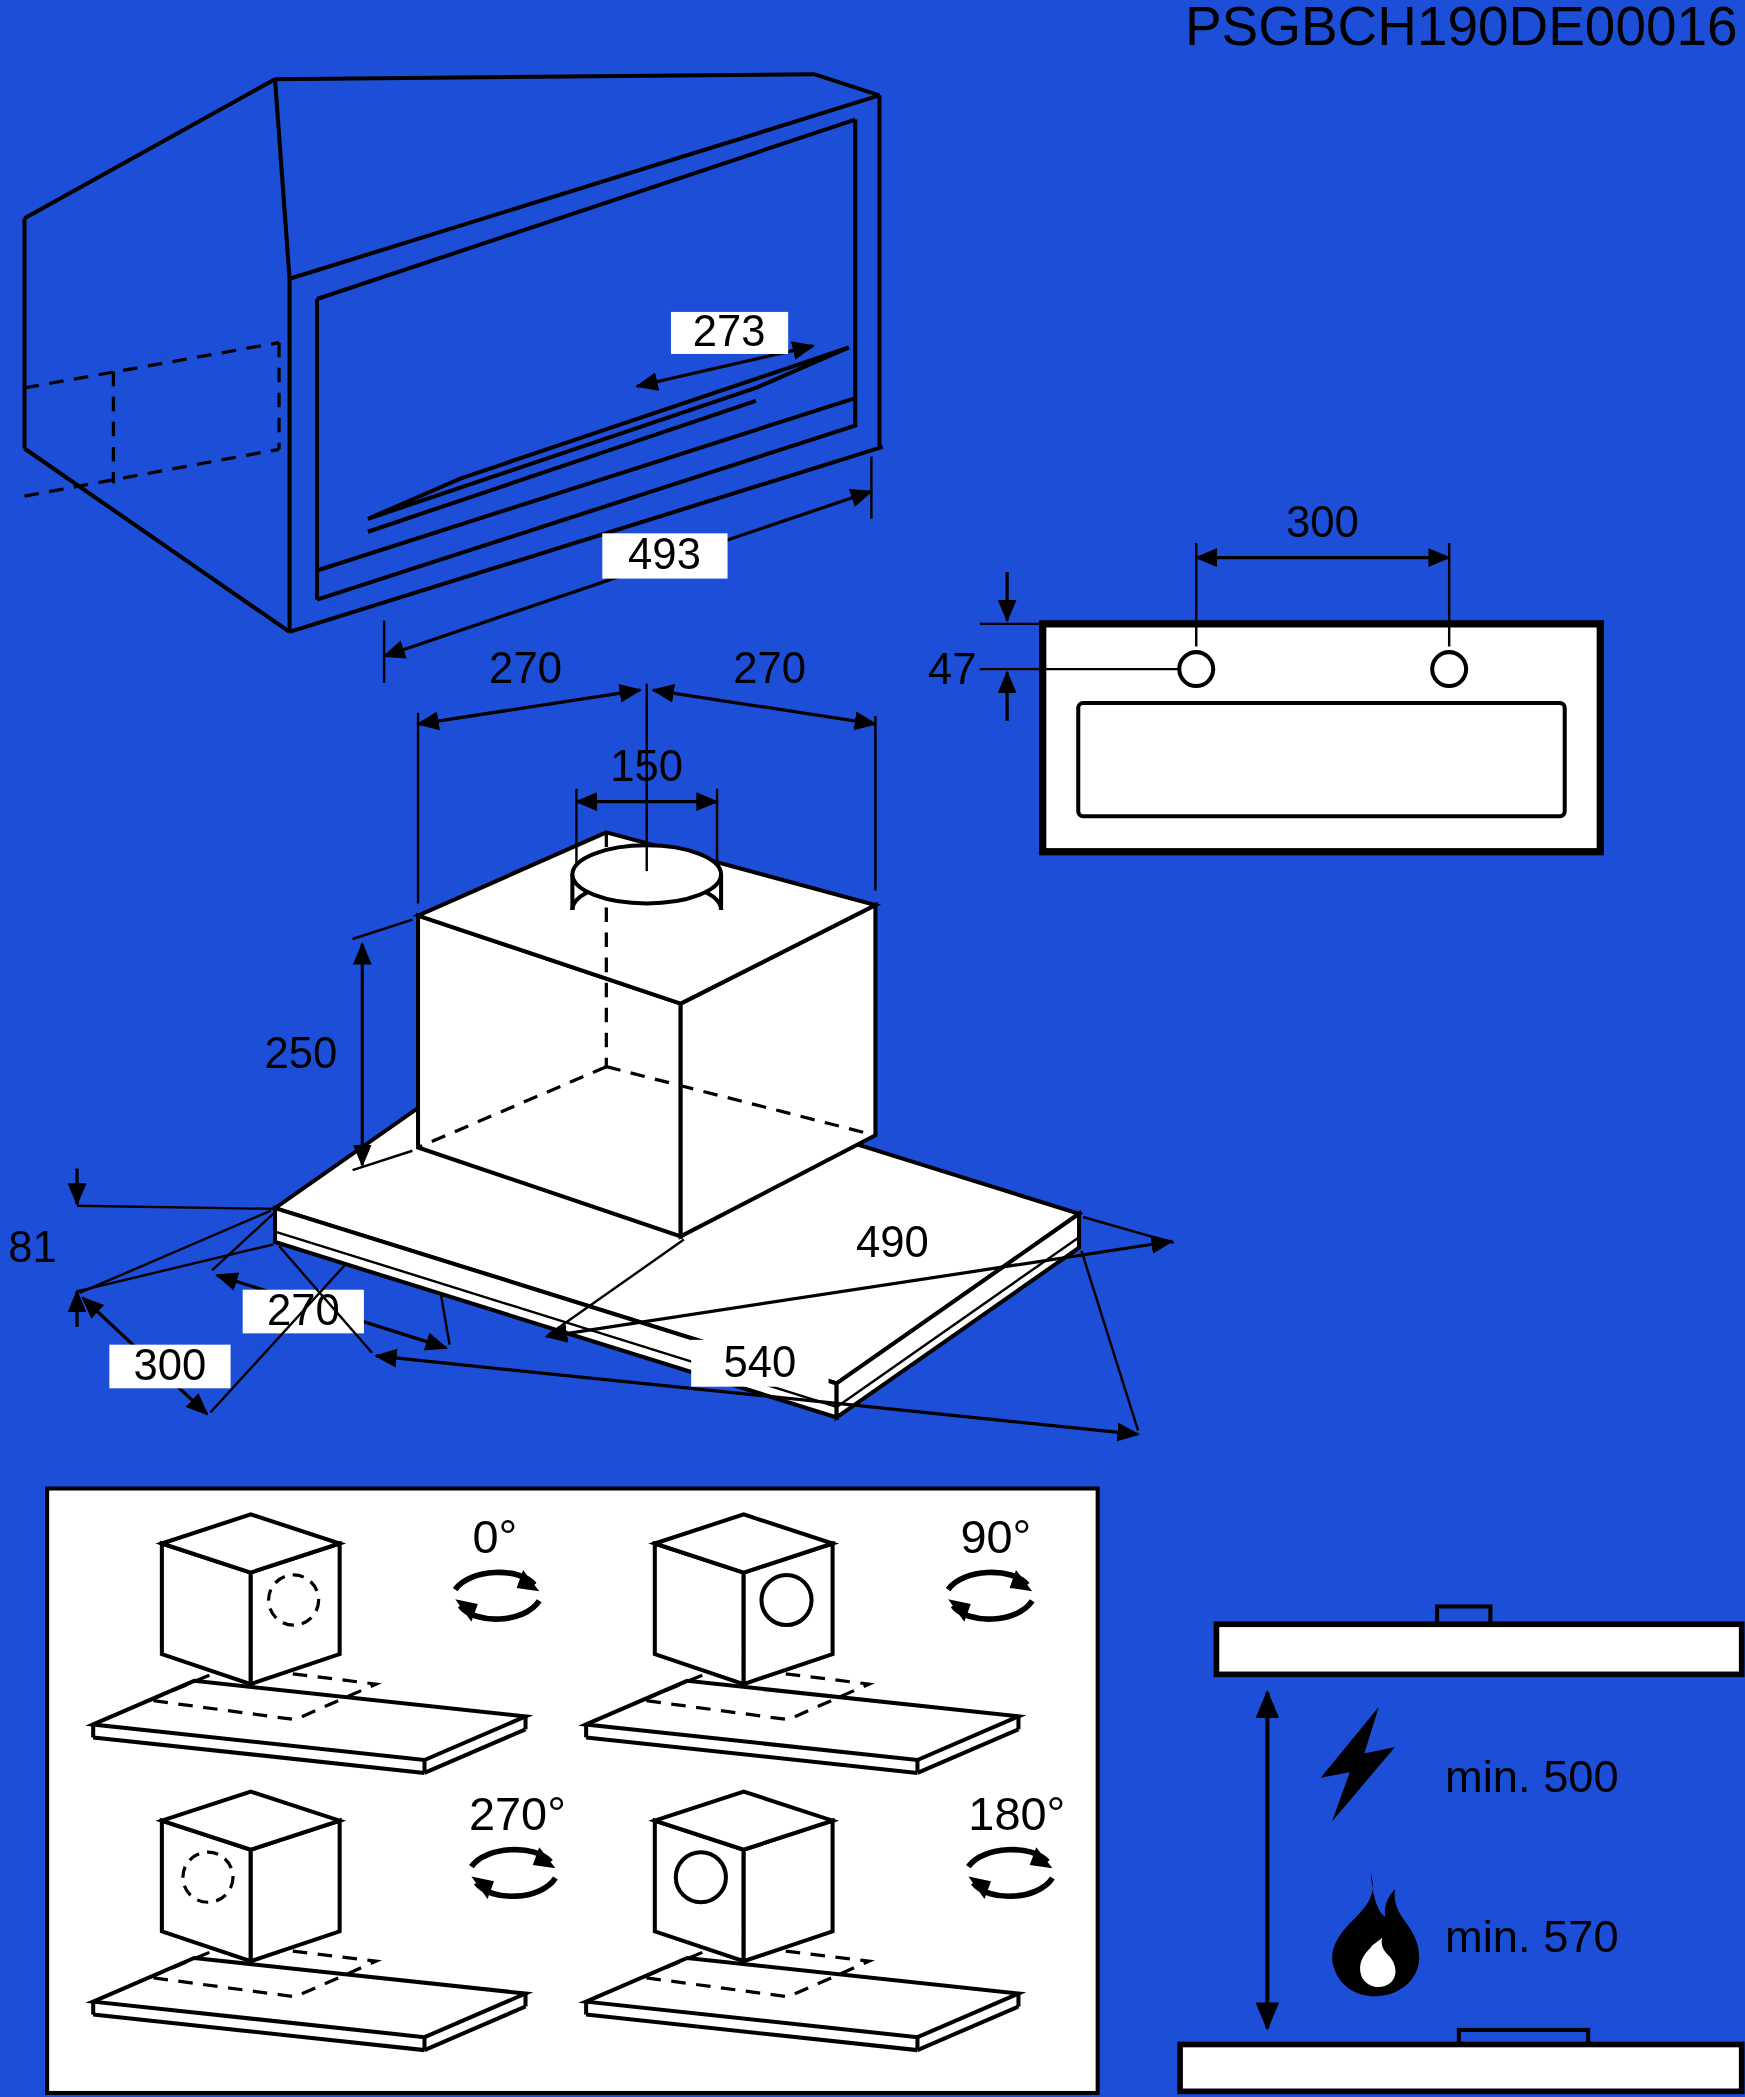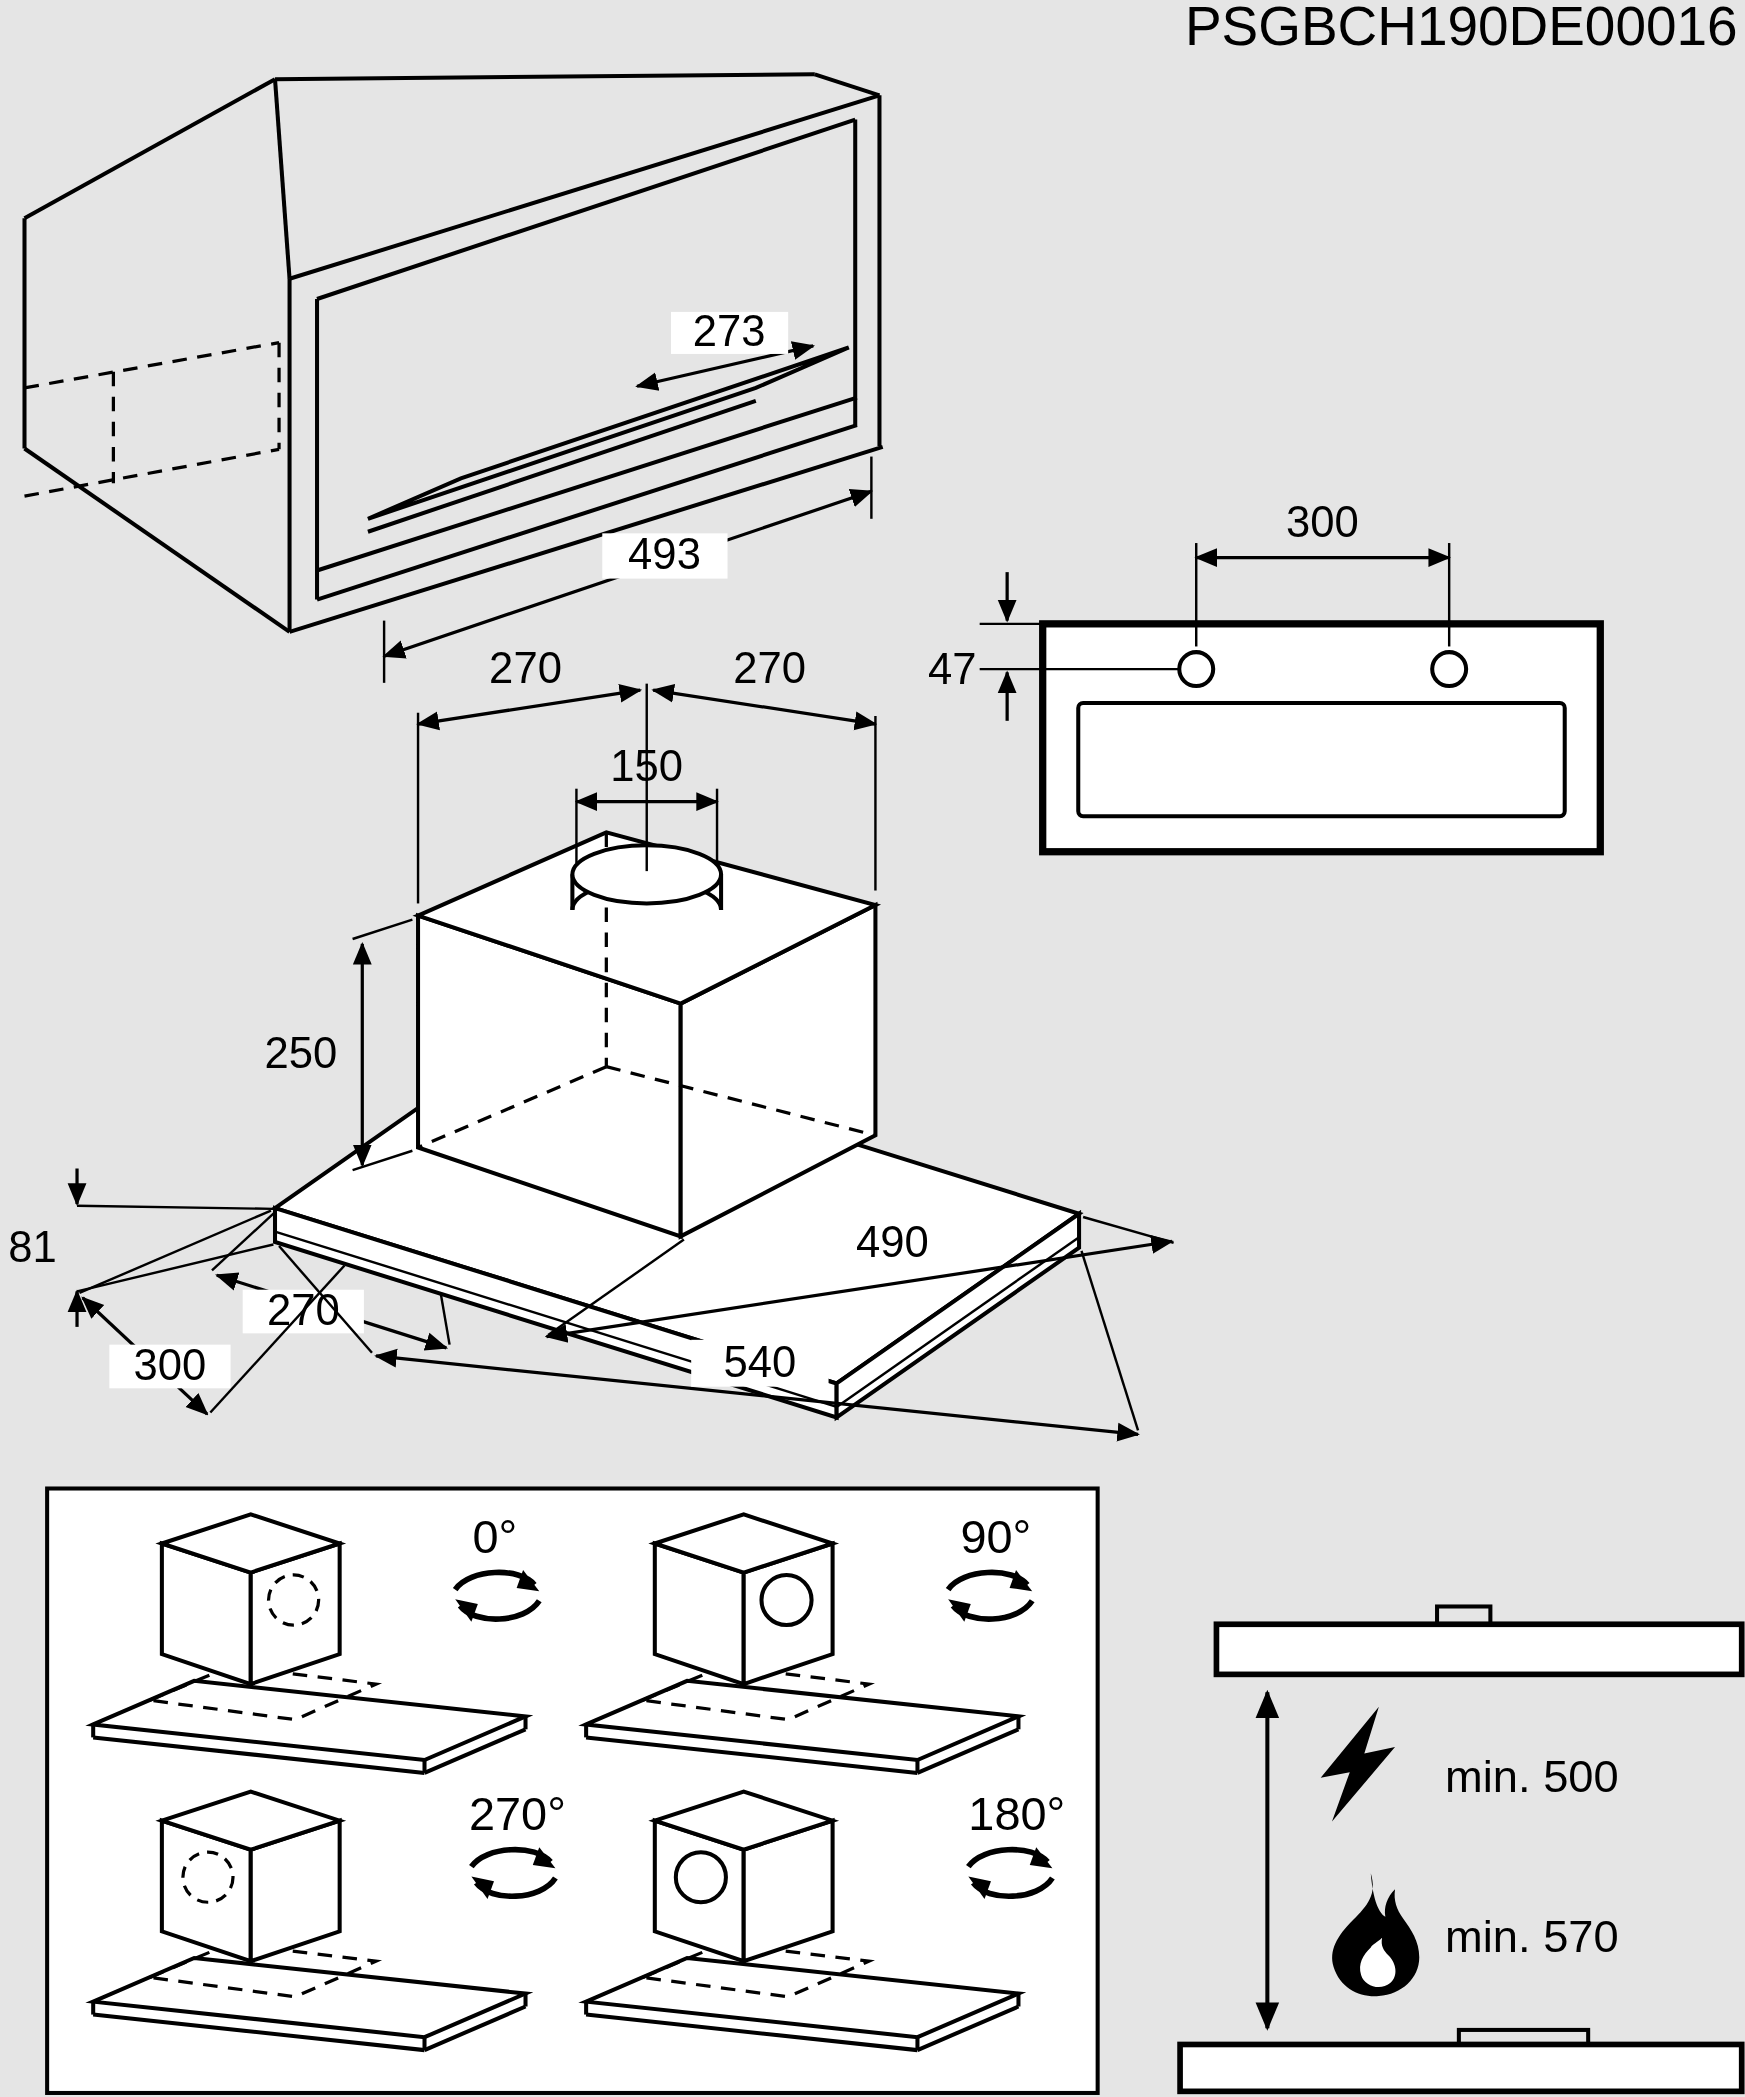--- a/index.html
+++ b/index.html
@@ -1,16 +1,16 @@
 <!DOCTYPE html>
 <html style="font-size:13px"><head>
 <meta charset="utf-8">
 <style>
   html,body{margin:0;padding:0;background:#fff;}
-  .canvas{position:relative;width:1746px;height:2097px;background:#e5e5e5;overflow:hidden;
+  .canvas{position:relative;width:1746px;height:2097px;background:#1d4ed8;overflow:hidden;
           font-family:"Liberation Sans", sans-serif;}
   svg{display:block;}
   .ln   {stroke:#000;stroke-width:5;fill:none;stroke-linejoin:miter;}
   .thk  {stroke:#000;stroke-width:9;fill:#fff;}
   .med  {stroke:#000;stroke-width:7;fill:#fff;}
   .poly {stroke:#000;stroke-width:5;fill:#fff;stroke-linejoin:miter;}
   .thin {stroke:#000;stroke-width:3;fill:none;}
   .dim  {stroke:#000;stroke-width:4;fill:none;}
   .dash {stroke:#000;stroke-width:4;fill:none;stroke-dasharray:18 13;}
   .dashc{stroke:#000;stroke-width:4;fill:none;stroke-dasharray:14 10;}

